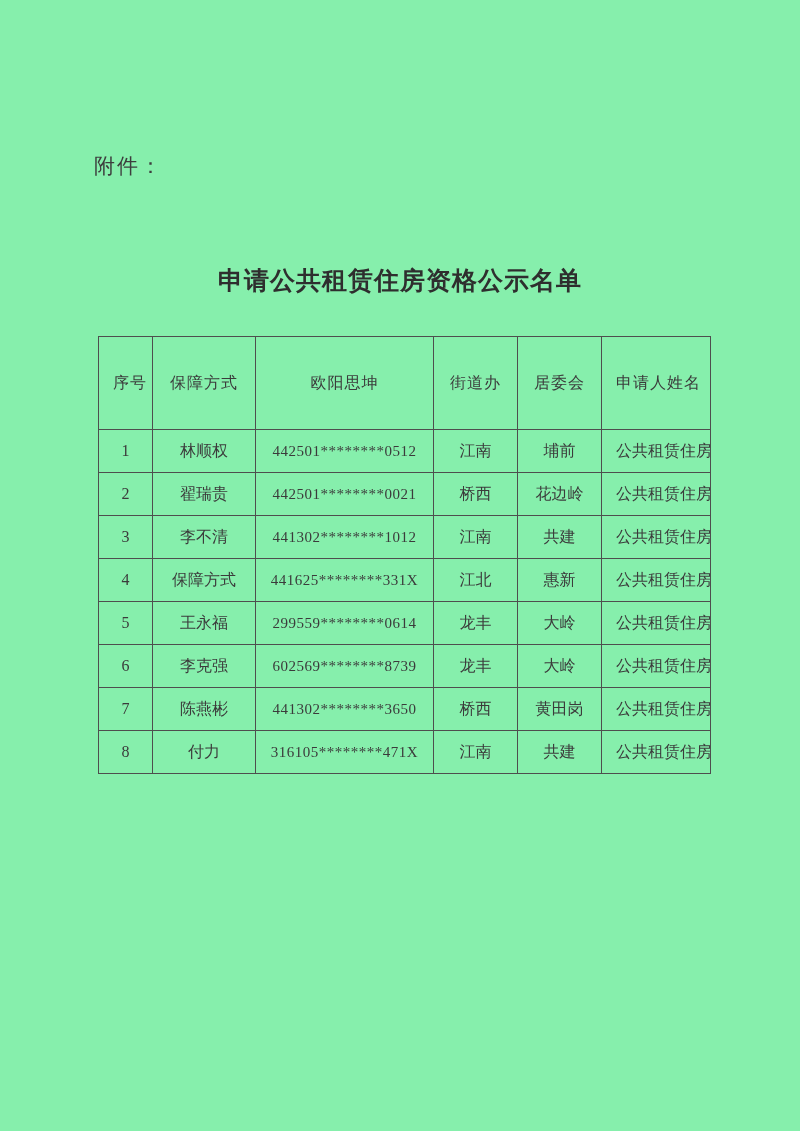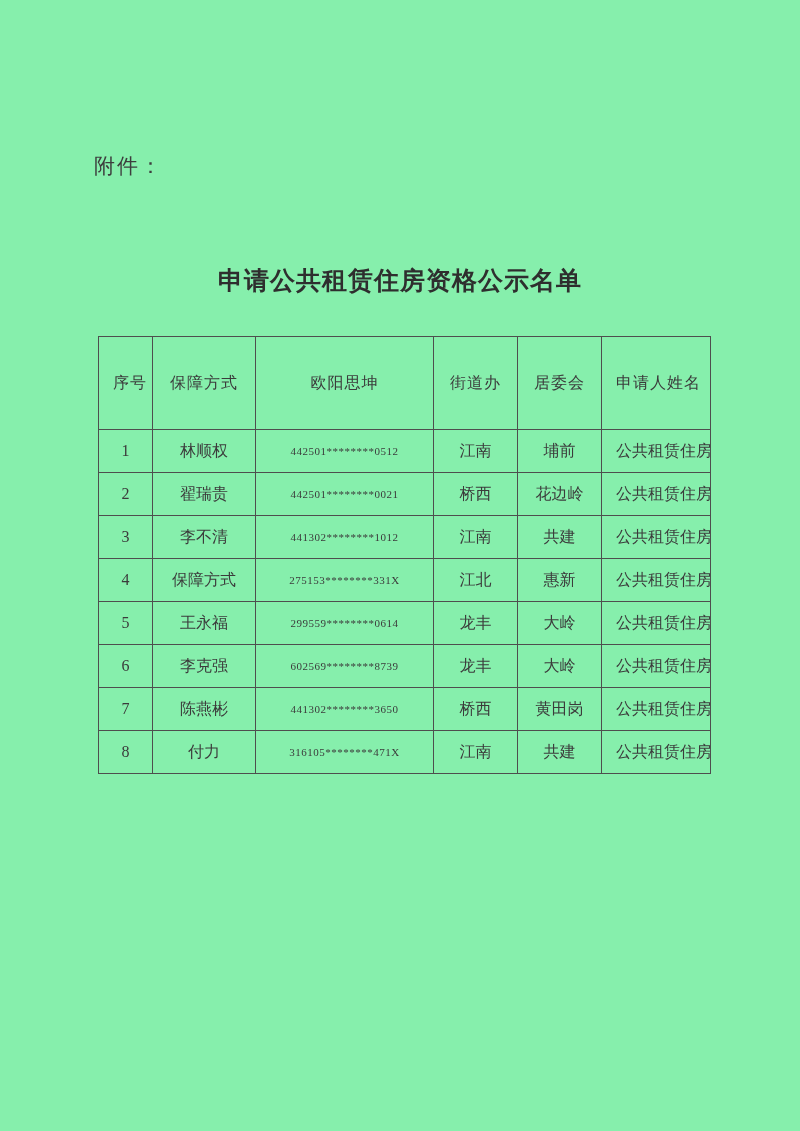--- a/index.html
+++ b/index.html
@@ -58,21 +58,21 @@
   table.applicants th {
     height: 92px;
     font-size: 16px;
     letter-spacing: 1px;
   }
   table.applicants td {
     height: 42px;
     font-size: 16px;
   }
   table.applicants td.id-cell {
-    font-size: 11px;
+    font-size: 15px;
     letter-spacing: 0.5px;
   }
 </style>
 </head>
 <body>
 
 <div class="page">
 
   <div class="attachment-label">附件：</div>
 
@@ -118,21 +118,21 @@
           <td>3</td>
           <td>李不清</td>
           <td class="id-cell">441302********1012</td>
           <td>江南</td>
           <td>共建</td>
           <td>公共租赁住房</td>
         </tr>
         <tr>
           <td>4</td>
           <td>保障方式</td>
-          <td class="id-cell">275153********331X</td>
+          <td class="id-cell">441625********331X</td>
           <td>江北</td>
           <td>惠新</td>
           <td>公共租赁住房</td>
         </tr>
         <tr>
           <td>5</td>
           <td>王永福</td>
           <td class="id-cell">299559********0614</td>
           <td>龙丰</td>
           <td>大岭</td>

